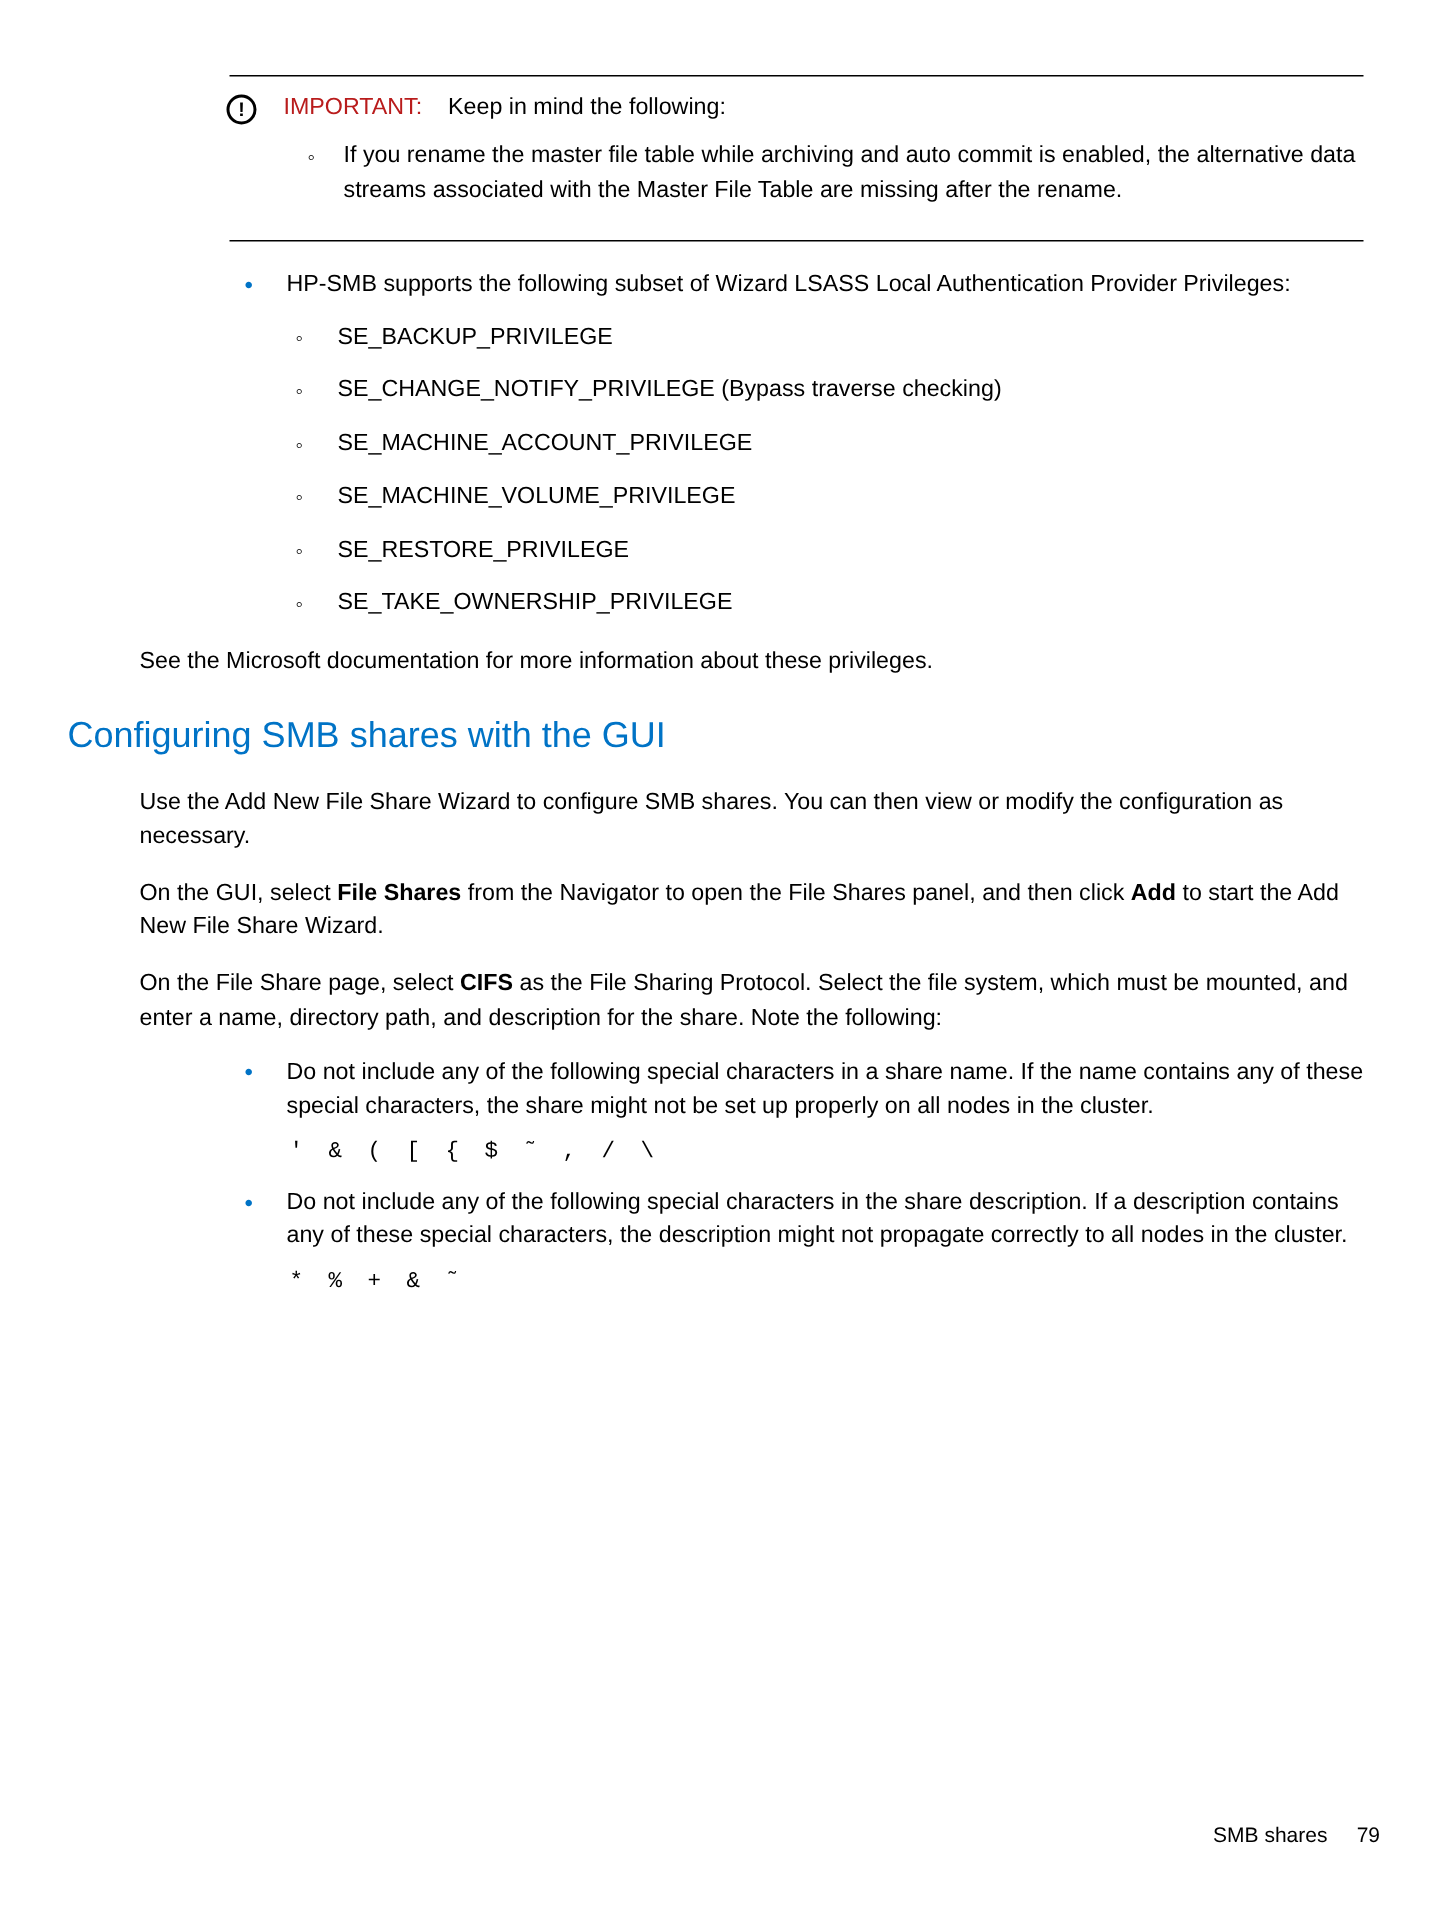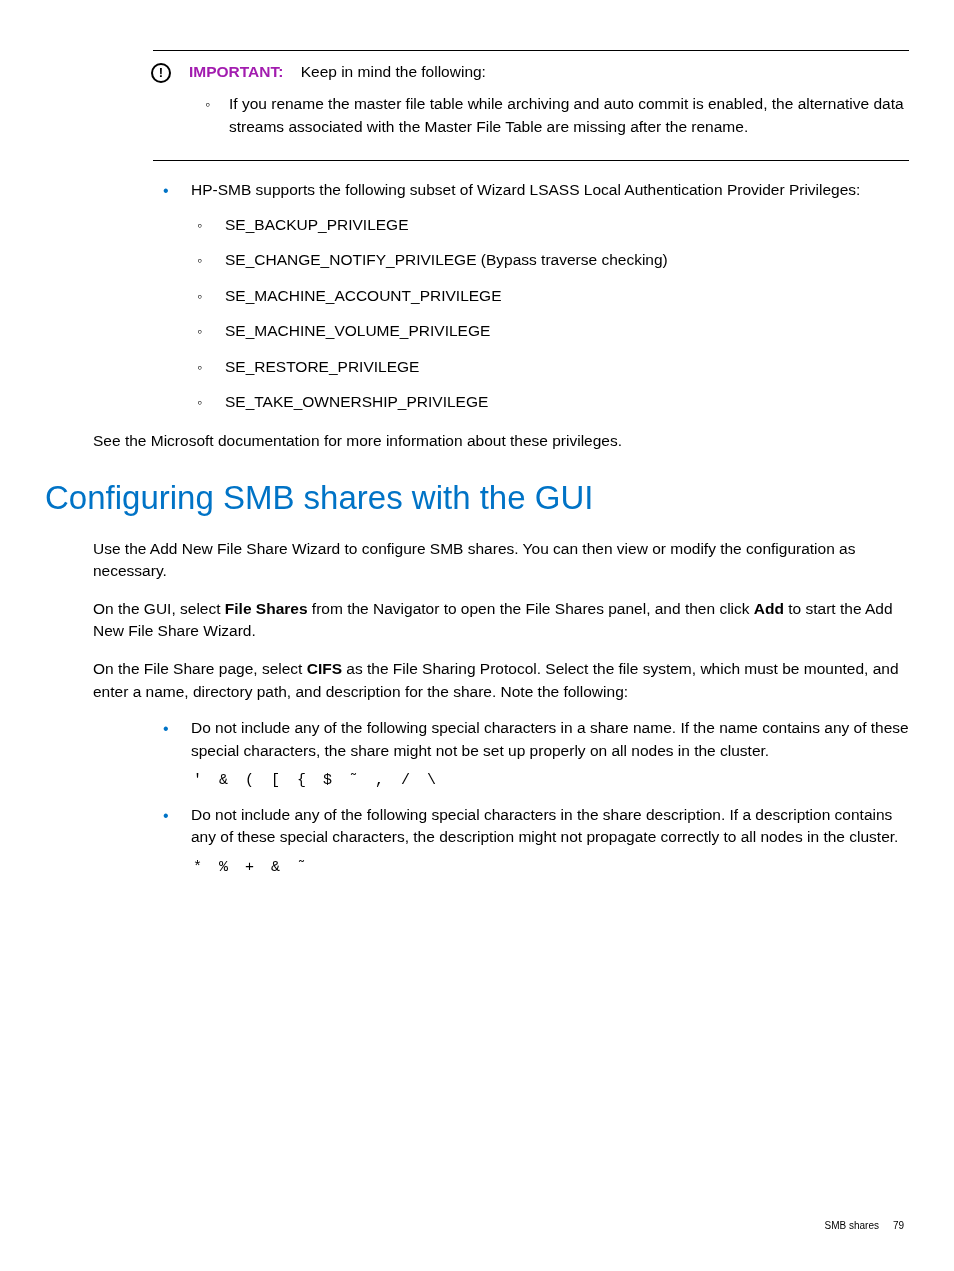--- a/index.html
+++ b/index.html
@@ -33,22 +33,22 @@
     border-radius: 50%;
     display: flex;
     align-items: center;
     justify-content: center;
     font-weight: bold;
     font-size: 13px;
     flex-shrink: 0;
     margin-top: 2px;
   }
   .important-label {
-    color: #a21caf;
-    font-weight: bold;
+    color: #b91c1c;
+    font-weight: normal;
   }
   .callout-list {
     list-style: none;
     padding: 0;
     margin: 10px 0 0 48px;
   }
   .callout-list li {
     position: relative;
     padding-left: 28px;
     margin-bottom: 10px;
@@ -96,35 +96,35 @@
     font-size: 14px;
   }
   .body-indent {
     margin-left: 48px;
     margin-bottom: 14px;
   }
   h2 {
     font-family: Arial, sans-serif;
     font-weight: normal;
     color: #0073c6;
-    font-size: 33px;
+    font-size: 24px;
     margin: 22px 0 14px 0;
   }
   .mono {
     font-family: "Courier New", Courier, monospace;
     letter-spacing: 4px;
     margin-top: 8px;
     margin-left: 2px;
     font-size: 15px;
   }
   .footer {
     position: fixed;
     bottom: 38px;
-    right: 50px;
-    font-size: 10px;
+    right: 34px;
+    font-size: 14px;
   }
   b { font-weight: bold; }
 </style>
 </head>
 <body>
 
 <div class="callout">
   <div class="callout-head">
     <div class="callout-icon">!</div>
     <div>

